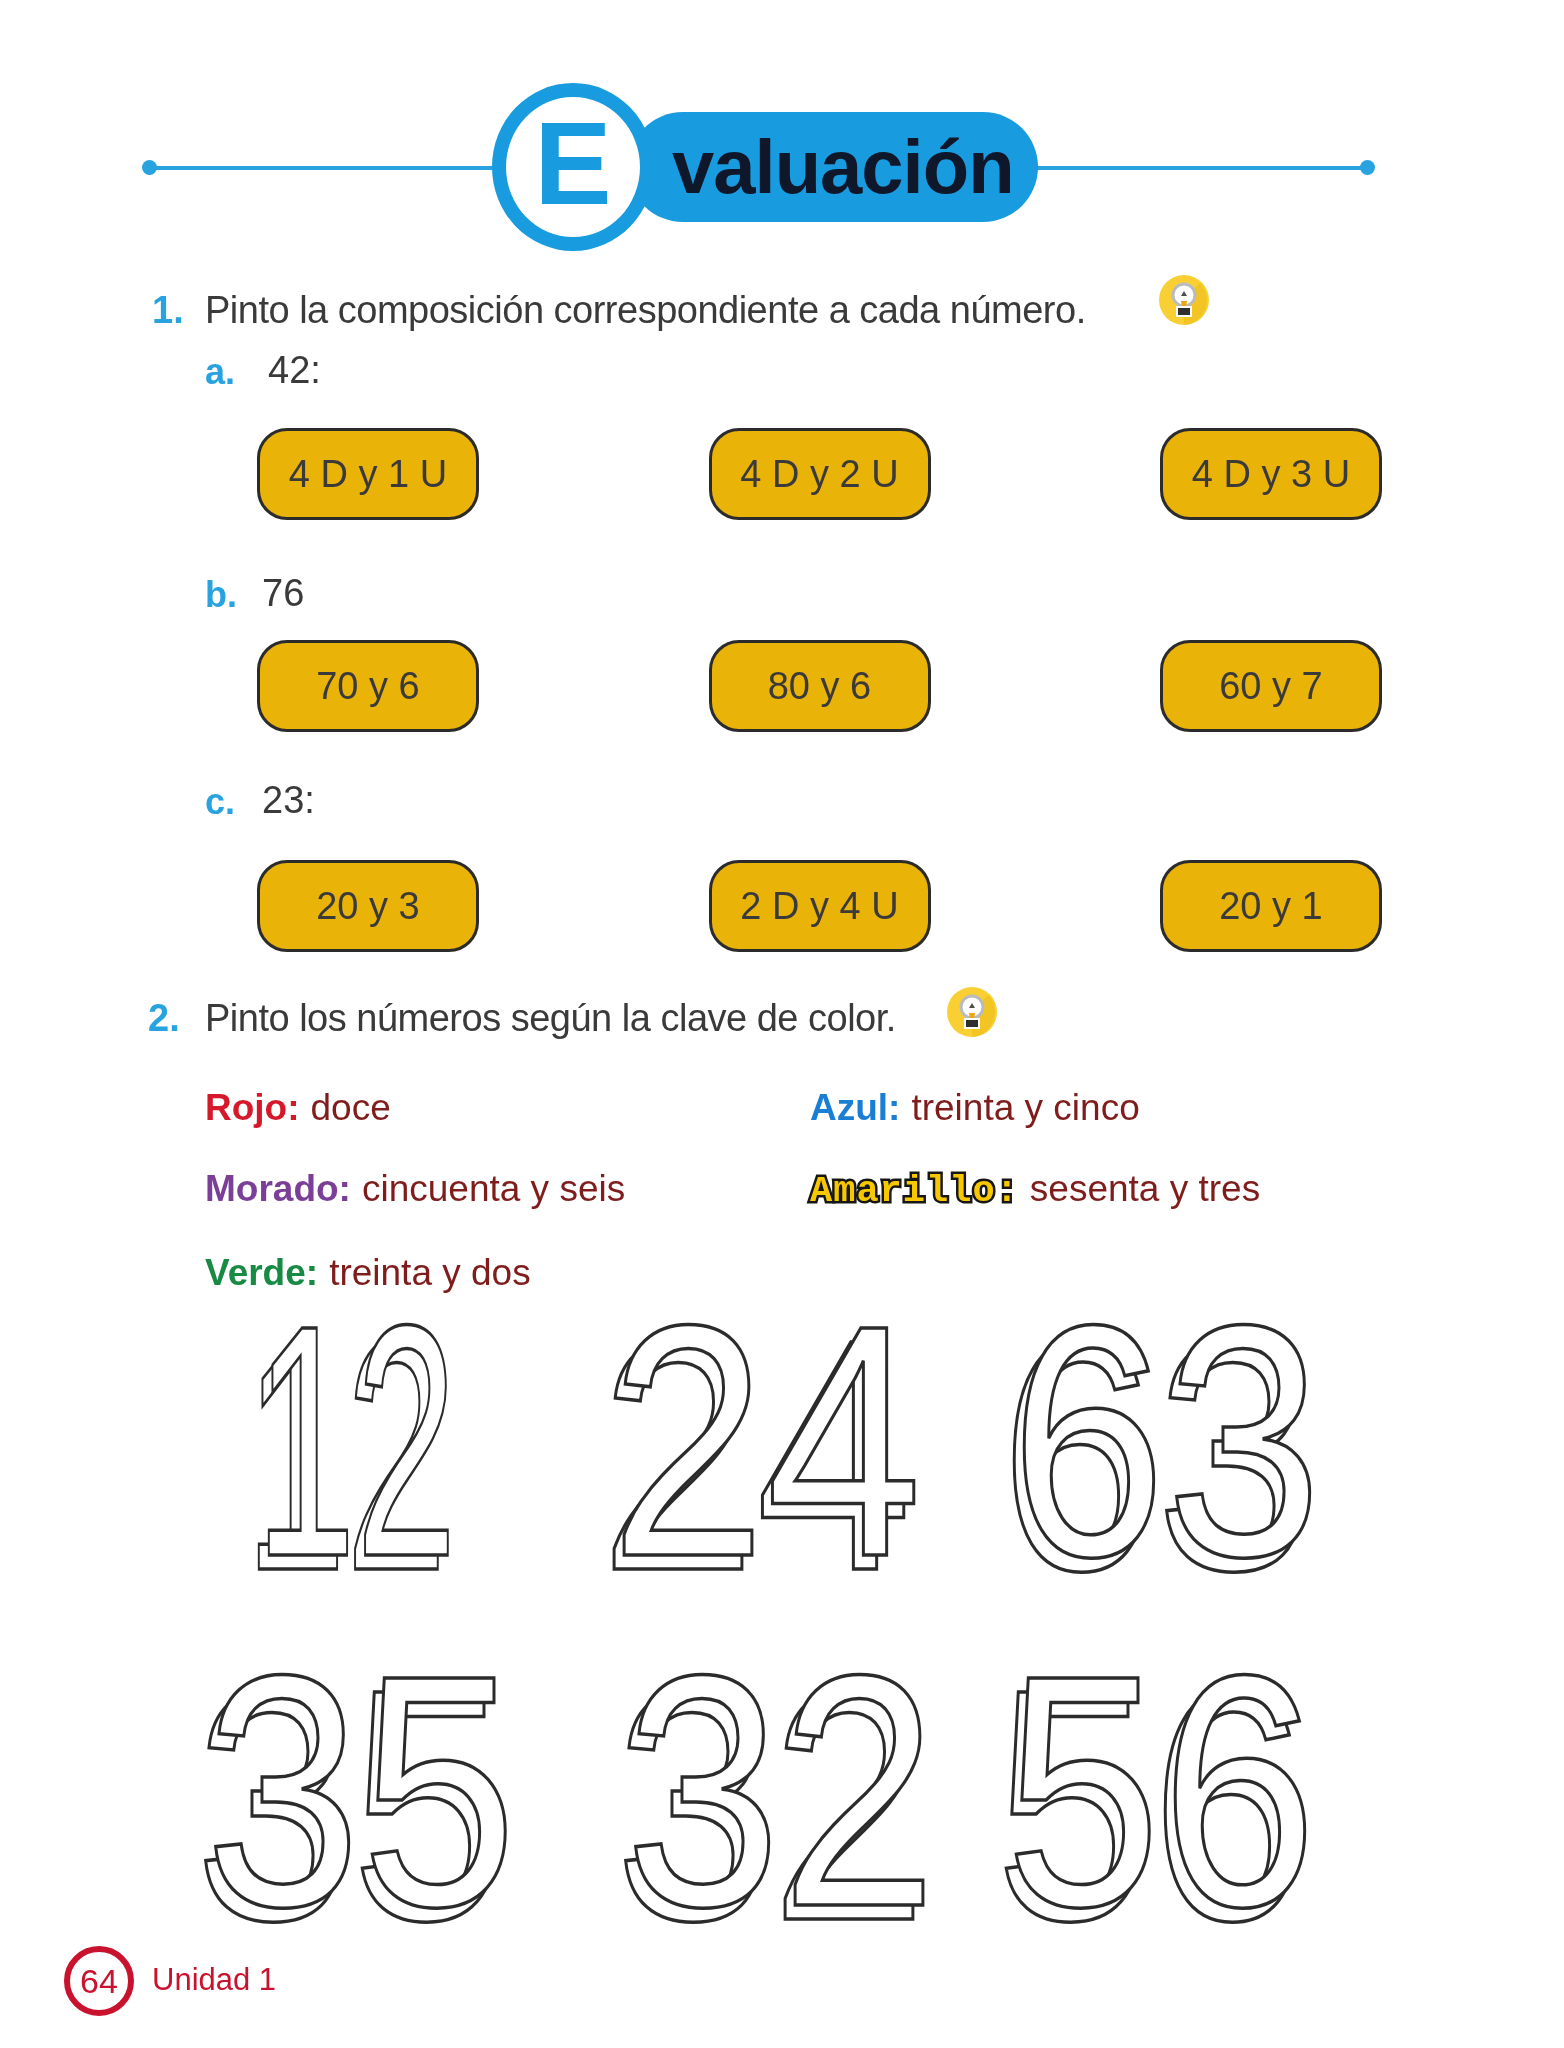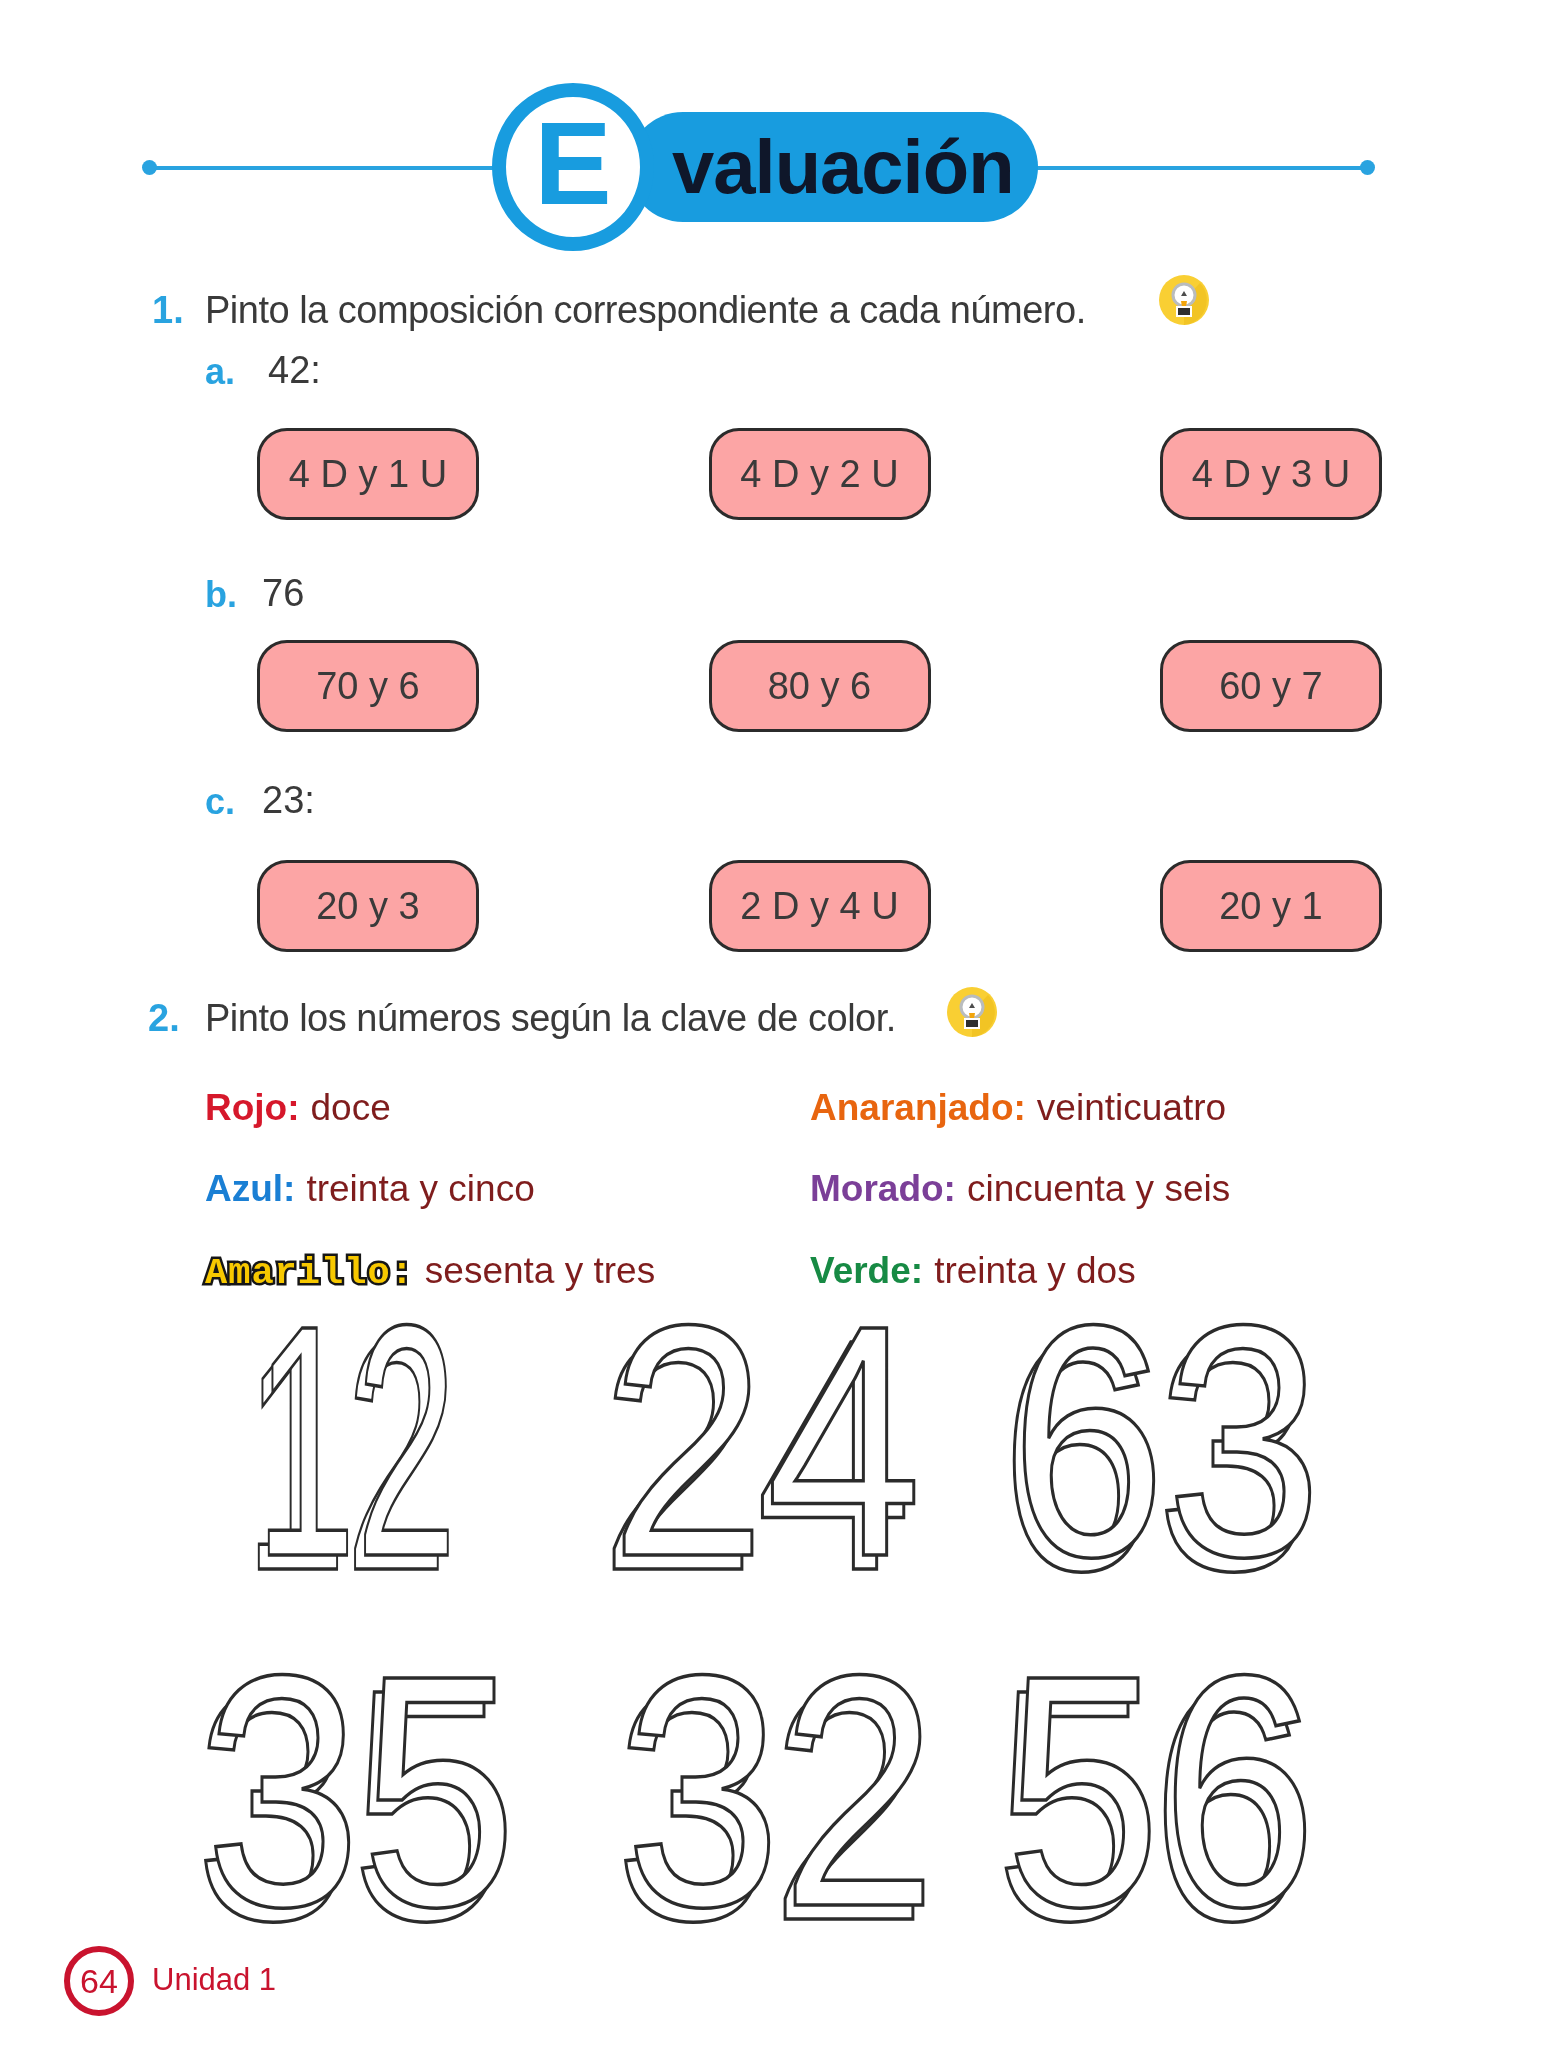--- a/index.html
+++ b/index.html
@@ -31,21 +31,21 @@
   .q-marker { position:absolute; font-weight:bold; font-size:38px; color:#29a3e0; line-height:1.1; }
   .q-text   { position:absolute; font-size:38px; color:#3a3a3a; letter-spacing:-0.5px; line-height:1.1; }
   .sub-label{ position:absolute; font-weight:bold; font-size:36px; color:#29a3e0; line-height:1.1; }
   .sub-value{ position:absolute; font-size:38px; color:#3a3a3a; line-height:1.1; }
 
   .bulb { position:absolute; }
 
   
   .option-row { position:absolute; left:257px; width:1125px; display:flex; justify-content:space-between; }
   .option-box {
-    width:222px; height:92px; border:3px solid #2b2b2b; border-radius:30px; background:#fca5a5;
+    width:222px; height:92px; border:3px solid #2b2b2b; border-radius:30px; background:#eab308;
     display:flex; align-items:center; justify-content:center; box-sizing:border-box; cursor:pointer;
   }
   .option-box span { font-size:38px; color:#3a3a3a; white-space:nowrap; }
 
   
   .key-grid {
     position:absolute; left:205px; top:1086px;
     display:grid; grid-template-columns:605px auto; row-gap:37px; font-size:37px;
   }
   .key-item { white-space:nowrap; line-height:1.2; }
@@ -158,23 +158,20 @@
     <path d="M26 17 l3 5 h-6 z" fill="#4d4d4d"></path>
     <path d="M23 27 h6 l-1 6 h-4 z" fill="#f2a50c"></path>
     <rect x="19" y="33" width="14" height="9" fill="#2f2f2f" stroke="#ffffff" stroke-width="2"></rect>
   </svg>
 
   <div class="key-grid">
     <div class="key-item">
       <span class="key-label" style="color: rgb(214, 24, 43);">Rojo:</span><span class="key-value">doce</span>
     </div>
     <div class="key-item">
-      <span class="key-label" style="color: rgb(232, 101, 15);">Anaranjado:</span><span class="key-value">veinticuatro</span>
-    </div>
-    <div class="key-item">
       <span class="key-label" style="color: rgb(26, 127, 212);">Azul:</span><span class="key-value">treinta y cinco</span>
     </div>
     <div class="key-item">
       <span class="key-label" style="color: rgb(123, 63, 152);">Morado:</span><span class="key-value">cincuenta y seis</span>
     </div>
     <div class="key-item">
       <span class="key-label outlined" style="color: rgb(247, 200, 0);">Amarillo:</span><span class="key-value">sesenta y tres</span>
     </div>
     <div class="key-item">
       <span class="key-label" style="color: rgb(23, 138, 68);">Verde:</span><span class="key-value">treinta y dos</span>

